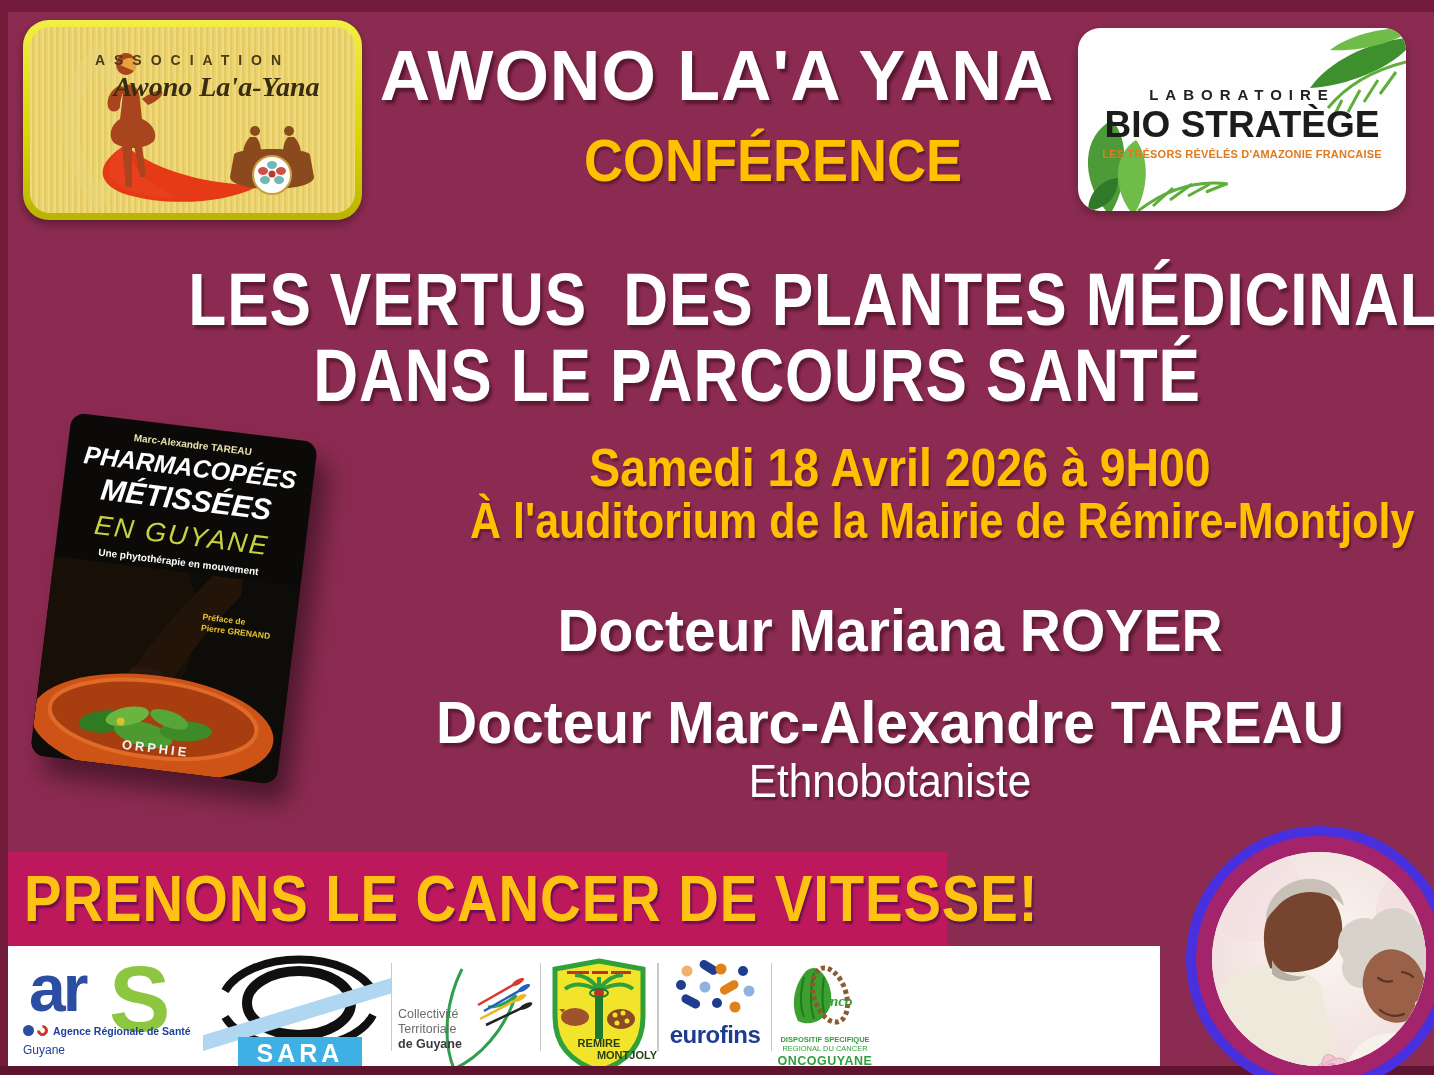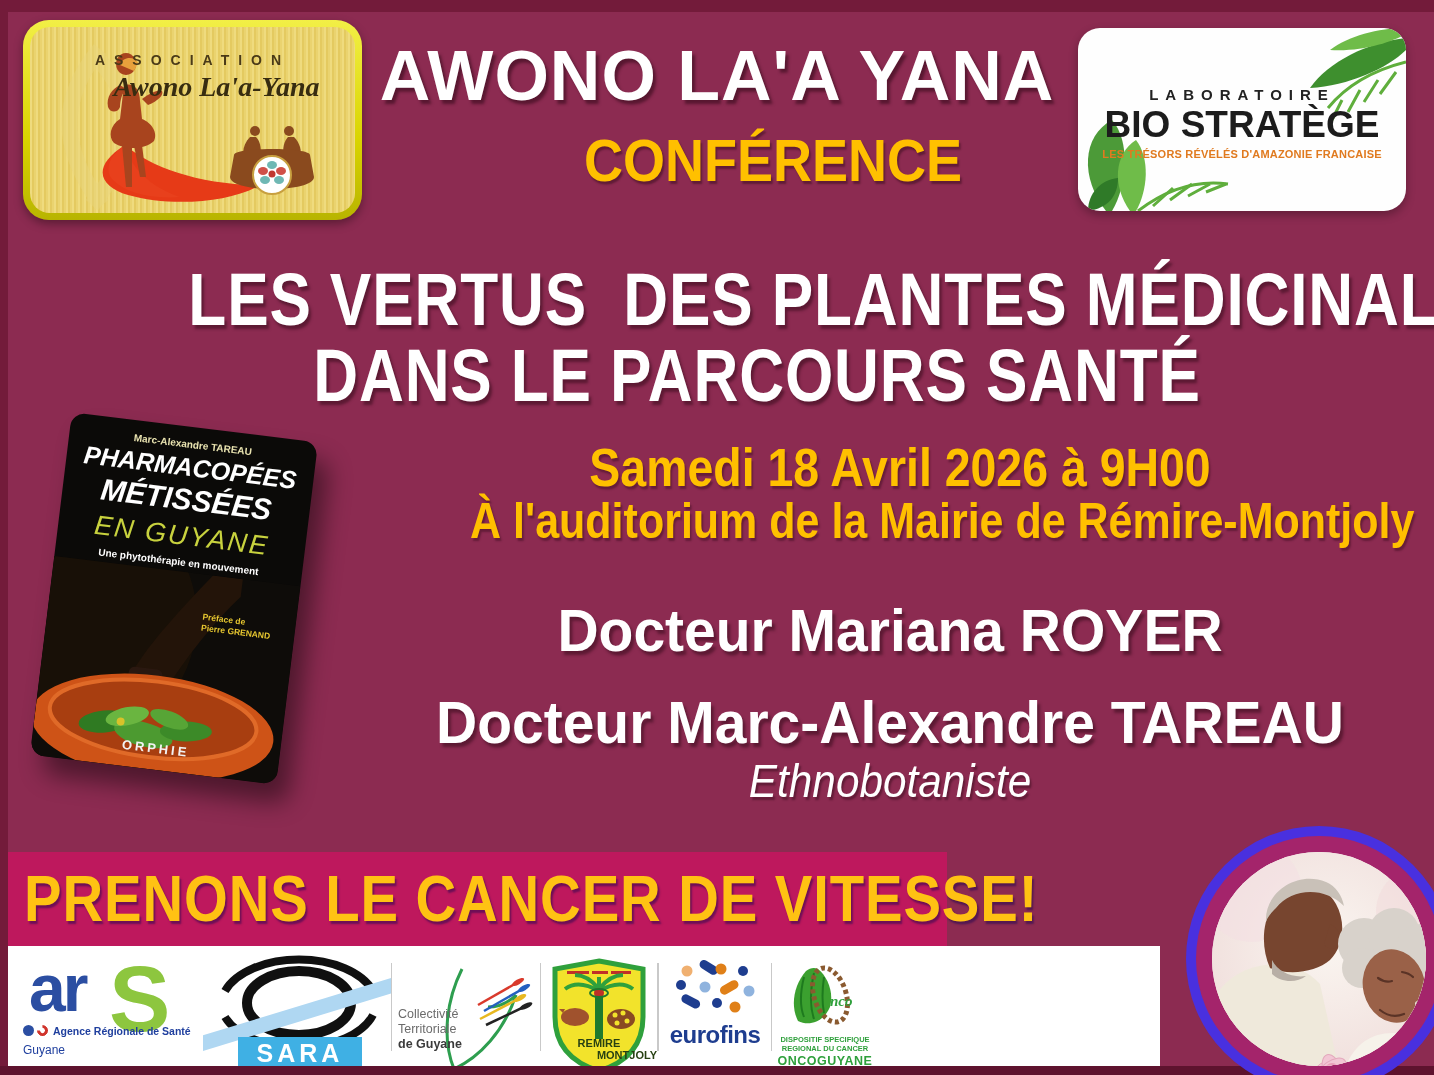--- a/index.html
+++ b/index.html
@@ -48,21 +48,21 @@
     font-size:54px;text-shadow:2px 3px 2px rgba(45,8,22,.4);}
   .venue-line{left:400px;top:492px;width:1000px;text-align:center;color:#FFC000;font-weight:bold;
     font-size:50px;text-shadow:2px 3px 2px rgba(45,8,22,.4);}
   .date-line .l,.venue-line .l{display:block;transform:scaleX(.86);white-space:pre;}
   .speaker1{left:356px;top:596px;}
   .speaker2{left:356px;top:688px;}
   .speaker{width:1068px;text-align:center;color:#fff;font-weight:bold;font-size:60px;
     text-shadow:3px 4px 3px rgba(45,8,22,.5);}
   .speaker .l{display:block;transform:scaleX(.95);}
   .role{left:356px;top:754px;width:1068px;text-align:center;color:#fff;font-size:46px;
-    text-shadow:2px 3px 2px rgba(45,8,22,.45);font-style:italic;}
+    text-shadow:2px 3px 2px rgba(45,8,22,.45);}
   .role .l{display:block;transform:scaleX(.92);}
 
   
   .book{left:50px;top:426px;width:248px;height:345px;background:#0B0A08;border-radius:14px;
     transform:rotate(7deg);overflow:hidden;box-shadow:14px 18px 24px rgba(0,0,0,.45);}
   .book .t{position:absolute;left:0;width:100%;text-align:center;color:#fff;font-style:italic;}
   .bk-author{top:12px;font-size:10px;font-weight:bold;color:#E9E3B0 !important;font-style:normal !important;}
   .bk-t1{top:26px;font-size:25px;font-weight:800;}
   .bk-t2{top:56px;font-size:30px;font-weight:800;}
   .bk-t3{top:94px;font-size:27px;color:#C8D23E !important;font-weight:400;letter-spacing:2px;}
@@ -121,21 +121,21 @@
 
   
   .t-euro{width:112px;}
   .euro-name{position:absolute;left:0;top:66px;width:100%;text-align:center;font-size:24px;font-weight:bold;
     color:#1E3D8F;letter-spacing:-.5px;}
   .euro-sub{position:absolute;left:0;top:94px;width:100%;text-align:center;font-size:12px;color:#93A9CC;margin-top:16px;}
 
   
   .t-onco{width:106px;}
   .onco-l1{position:absolute;left:0;top:80px;width:100%;text-align:center;font-size:7.5px;font-weight:bold;color:#2FA03C;}
-  .onco-l2{position:absolute;left:0;top:89px;width:100%;text-align:center;font-size:7.5px;font-weight:bold;color:#2FA03C;}
+  .onco-l2{position:absolute;left:0;top:89px;width:100%;text-align:center;font-size:7.5px;font-weight:normal;color:#2FA03C;}
   .onco-l3{position:absolute;left:0;top:99px;width:100%;text-align:center;font-size:12.5px;font-weight:bold;color:#2FA03C;letter-spacing:.5px;}
   .onco-script{position:absolute;left:58px;top:38px;font-family:"Liberation Serif",serif;font-style:italic;
     font-weight:bold;font-size:15px;color:#2FA03C;}
 
   
   .couple-ring{left:1186px;top:826px;width:266px;height:266px;border-radius:50%;background:#4930DF;}
   .couple-mid{position:absolute;left:10px;top:10px;right:10px;bottom:10px;border-radius:50%;background:#A4246B;}
   .couple-photo{position:absolute;left:16px;top:16px;right:16px;bottom:16px;border-radius:50%;overflow:hidden;background:#F7F1EC;}
 </style>
 </head>

